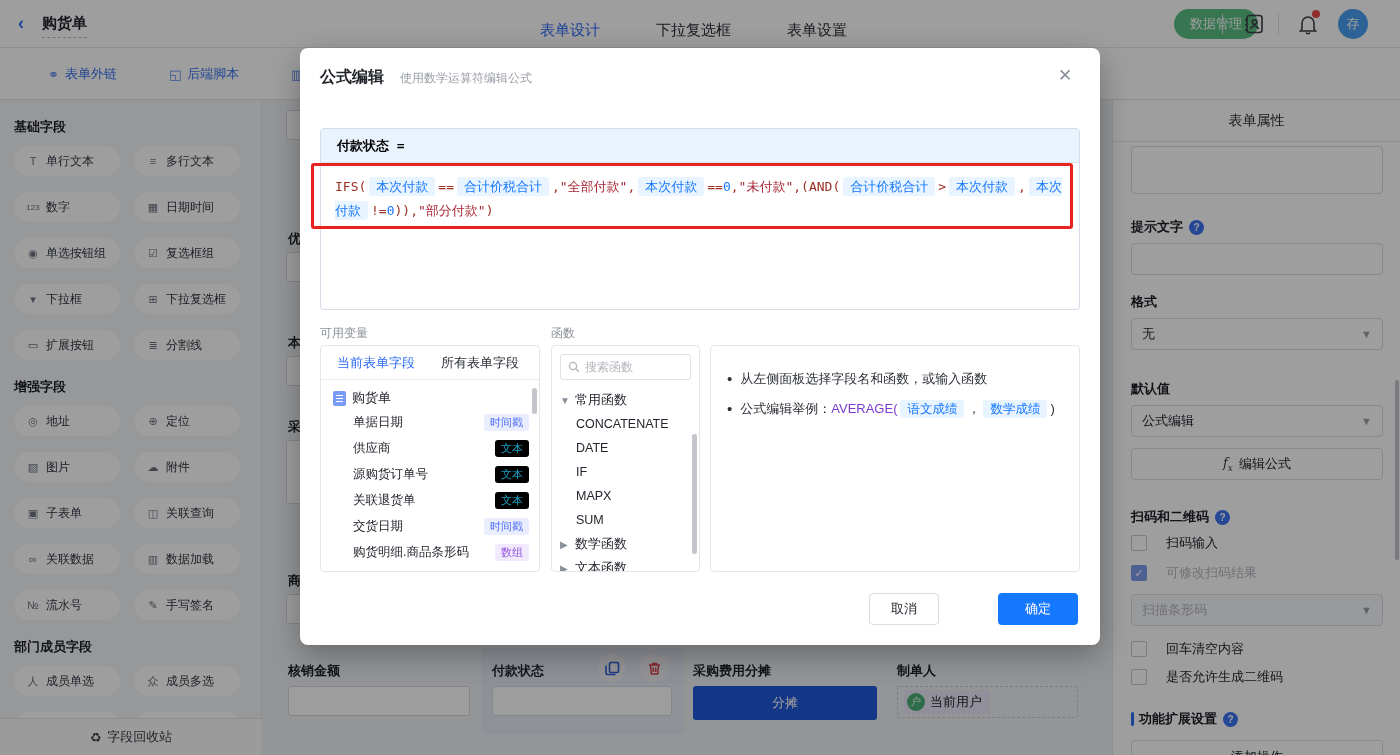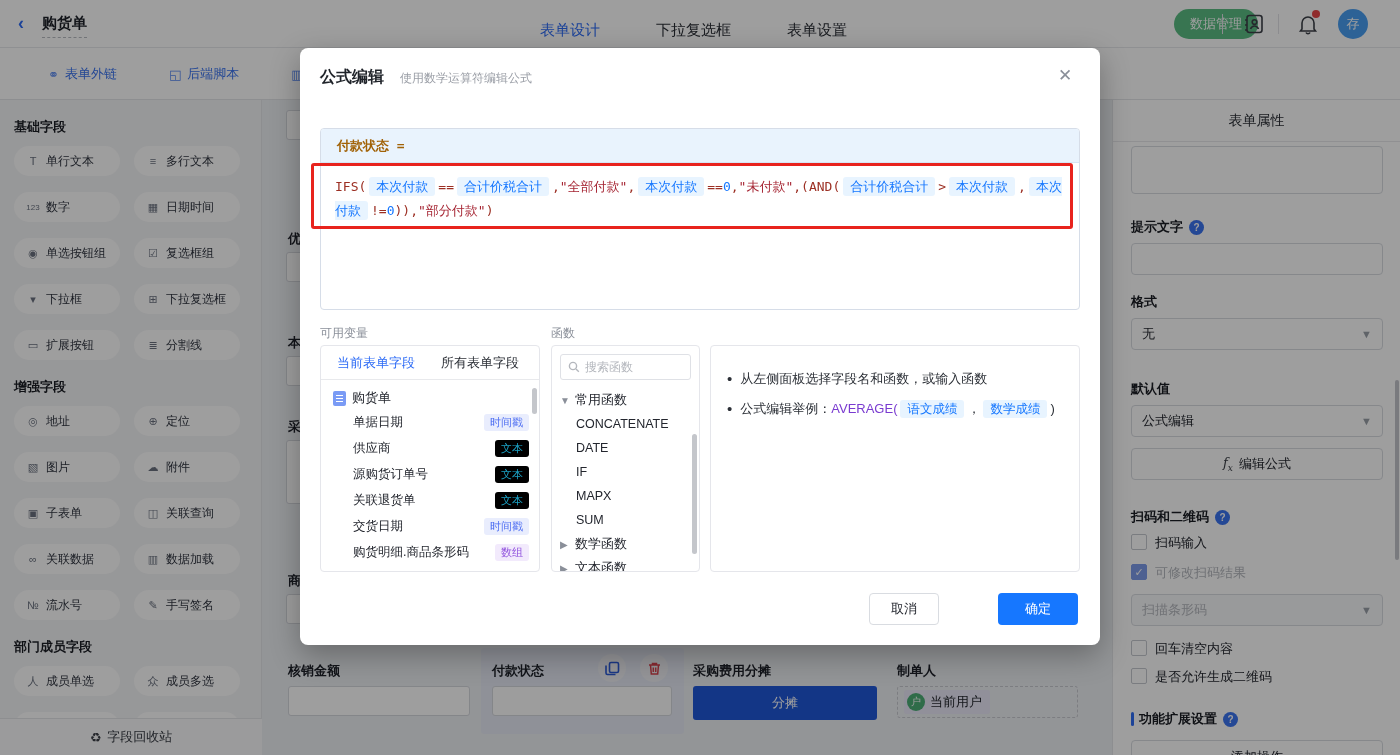--- a/index.html
+++ b/index.html
@@ -54,41 +54,41 @@
   #sidebar-right { left:1112px; top:100px; width:288px; height:655px; background:#fff; border-left:1px solid #e4e5e9; z-index:4; }
   #right-tabs { display:flex; height:42px; align-items:center; border-bottom:1px solid #e8e9ec; }
   #right-tabs .rtab { flex:1; text-align:center; font-size:14px; color:#2b2f36; height:42px; line-height:40px; cursor:pointer; }
   #right-tabs .rtab.active { color:#2e6cf6; font-weight:600; border-bottom:3px solid #2e6cf6; }
   .rp-label { position:absolute; font-size:13px; font-weight:700; color:#1a1d24; display:flex; gap:6px; align-items:center; }
   .rp-input, .rp-select { position:absolute; left:18px; width:252px; border:1px solid #d9dce1; border-radius:4px; background:#fff; }
   .rp-select { height:32px; font-size:13px; color:#23262e; display:flex; align-items:center; padding:0 10px; }
   .rp-select .chev { margin-left:auto; color:#9aa0a8; font-size:11px; }
   .rp-select.disabled { background:#f7f8fa; color:#b4b7bd; }
   .q-circle { width:15px; height:15px; border-radius:50%; background:#3b74f0; color:#fff; font-size:10px; font-weight:700; display:flex; align-items:center; justify-content:center; }
-  .cbox-row { position:absolute; left:18px; display:flex; gap:8px; font-size:13px; color:#23262e; }
+  .cbox-row { position:absolute; left:18px; display:flex; align-items:center; gap:19px; font-size:13px; color:#23262e; }
   .cbox { width:16px; height:16px; border:1px solid #c6c9cf; border-radius:2px; background:#fff; }
   .cbox.checked { background:#7d9bea; border-color:#7d9bea; color:#fff; font-size:11px; line-height:15px; text-align:center; }
   .cbox-row.disabled { color:#b4b7bd; }
   #fx-btn { position:absolute; left:18px; top:348px; width:252px; height:32px; border:1px solid #d9dce1; border-radius:4px; font-size:13px; color:#23262e; display:flex; align-items:center; justify-content:center; gap:6px; background:#fff; }
   .fx-g { font-style:italic; font-family:"DejaVu Serif",serif; color:#3c4048; }
   #sec-bar { position:absolute; left:18px; top:612px; width:3px; height:14px; background:#2e6cf6; border-radius:2px; }
   #add-action-btn { position:absolute; left:18px; top:640px; width:252px; height:34px; border:1px solid #d9dce1; border-radius:4px; font-size:13px; color:#23262e; display:flex; align-items:center; justify-content:center; background:#fff; }
   #right-scroll { position:absolute; left:282px; top:280px; width:4px; height:180px; border-radius:2px; background:#c4c6cb; }
 
   
   #dim { left:0; top:0; width:1400px; height:755px; background:rgba(0,0,0,.38); z-index:40; }
 
   
   #modal { left:300px; top:48px; width:800px; height:597px; background:#fff; border-radius:8px; z-index:50; box-shadow:0 10px 30px rgba(0,0,0,.3); }
   #modal-title { left:20px; top:19px; font-size:16px; font-weight:700; color:#1f2329; }
   #modal-subtitle { left:100px; top:22px; font-size:12px; color:#9a9ea6; }
   #modal-close { left:758px; top:17px; font-size:17px; color:#8a8f99; cursor:pointer; }
 
   #formula-box { left:20px; top:80px; width:760px; height:182px; border:1px solid #d6dde8; border-radius:4px; overflow:hidden; }
-  #formula-head { height:34px; background:#e9f3fd; border-bottom:1px solid #d6e5f5; display:flex; align-items:center; padding-left:16px; font-size:13px; color:#a16207; font-weight:600; font-family:"DejaVu Sans Mono",monospace; }
+  #formula-head { height:34px; background:#e9f3fd; border-bottom:1px solid #d6e5f5; display:flex; align-items:center; padding-left:16px; font-size:13px; color:#000000; font-weight:600; font-family:"DejaVu Sans Mono",monospace; }
   #formula-body { padding:12px 14px; font-family:"DejaVu Sans Mono","DejaVu Sans",monospace; font-size:13px; line-height:24px; word-break:break-all; }
   .tk-fn  { color:#9c2f23; }
   .tk-op  { color:#9c2f23; }
   .tk-str { color:#a62634; }
   .tk-num { color:#1677ff; }
   .tk-chip { background:#e8f4ff; color:#1677ff; border-radius:3px; padding:2px 7px; margin:0 3px; font-family:"Liberation Sans",sans-serif; }
 
   #red-annotation { left:11px; top:115px; width:762px; height:66px; border:3px solid #e8231d; border-radius:3px; z-index:70; pointer-events:none; }
 
   .panel-caption { position:absolute; font-size:12px; color:#8a8f99; }

